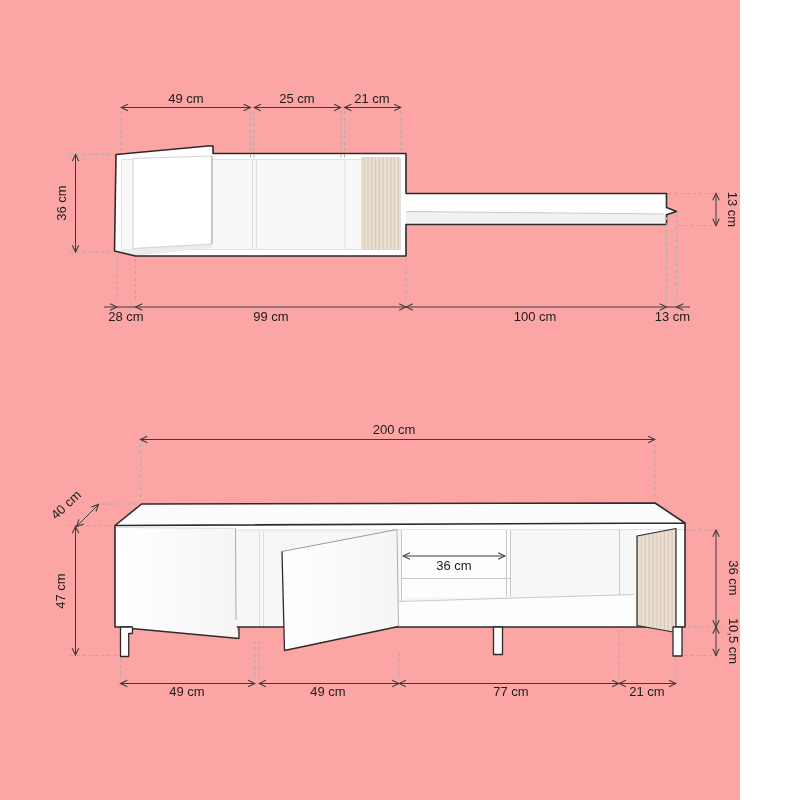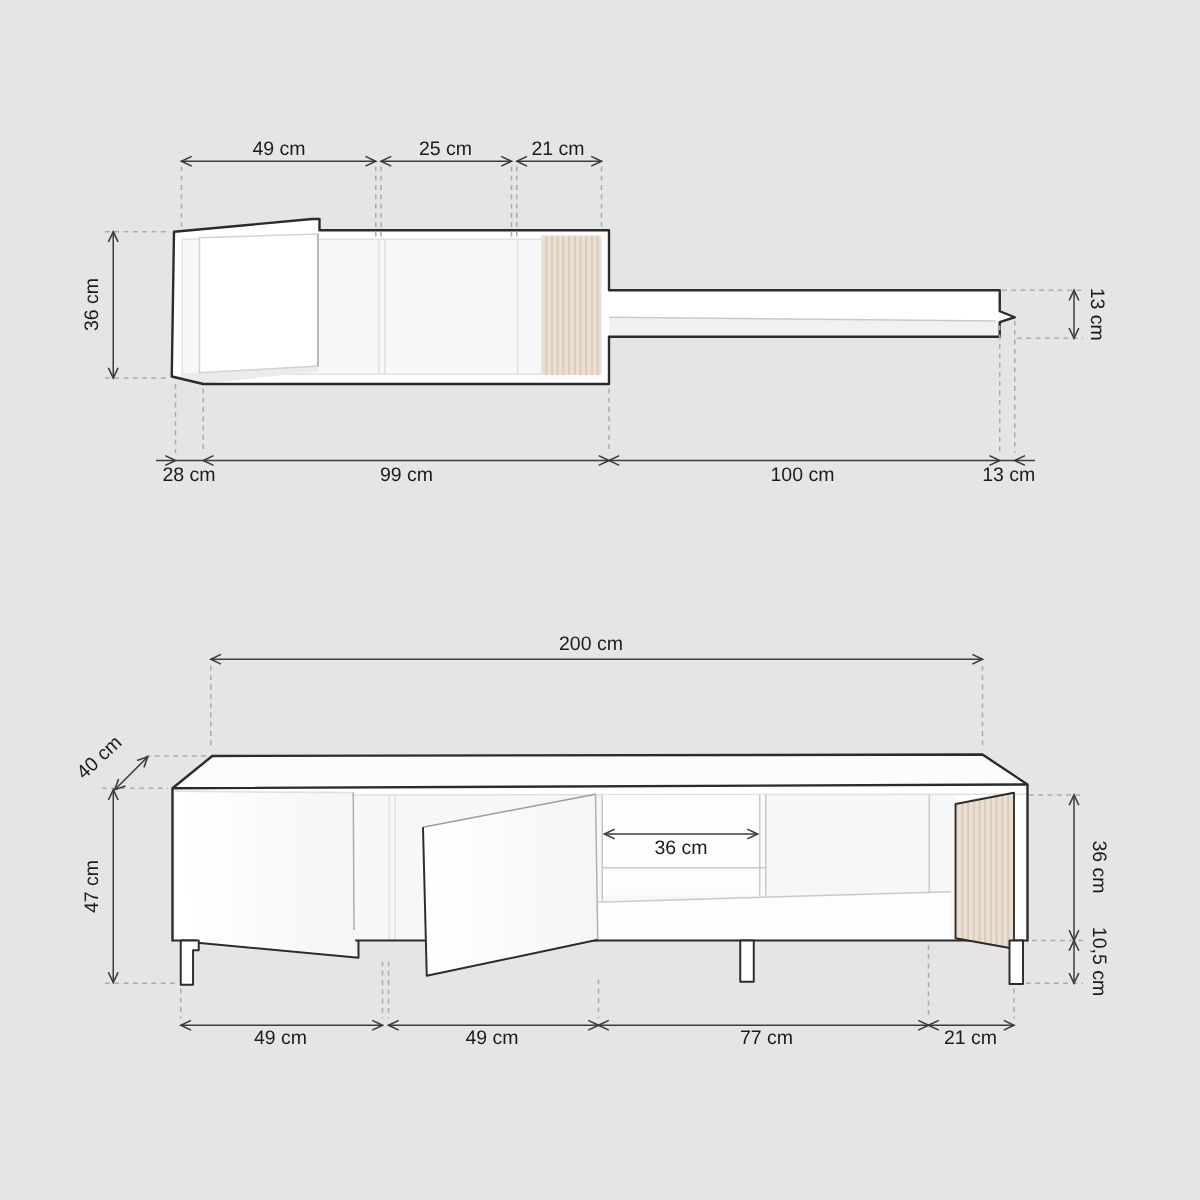--- a/index.html
+++ b/index.html
@@ -1,16 +1,16 @@
 <!DOCTYPE html>
 <html><head>
 <meta charset="utf-8">
 <style>
   html,body{margin:0;padding:0;background:#ffffff;}
-  .canvas{position:relative;width:800px;height:800px;background:#e5e5e5;overflow:hidden;text-align:center;}
+  .canvas{position:relative;width:740px;height:800px;background:#fca5a5;overflow:hidden;text-align:center;}
   svg text{font-family:"Liberation Sans", sans-serif;font-size:13px;fill:#1c1c1c;}
   .ol{fill:none;stroke:#2b2b2b;stroke-width:1.6;stroke-linejoin:round;stroke-linecap:round;}
   .ol-thin{fill:none;stroke:#2b2b2b;stroke-width:1.3;stroke-linejoin:round;}
   .inner{fill:none;stroke:#e0e0e0;stroke-width:1;}
   .inner-md{fill:none;stroke:#c9c9c9;stroke-width:1;}
   .edge-gray{fill:none;stroke:#adadad;stroke-width:1;}
   .dim{fill:none;stroke:#3c3c3c;stroke-width:1;}
   .dash{fill:none;stroke:#ababab;stroke-width:1;stroke-dasharray:3.2 3;}
   .leg{fill:#ffffff;stroke:#2b2b2b;stroke-width:1.3;stroke-linejoin:round;}
 </style>

